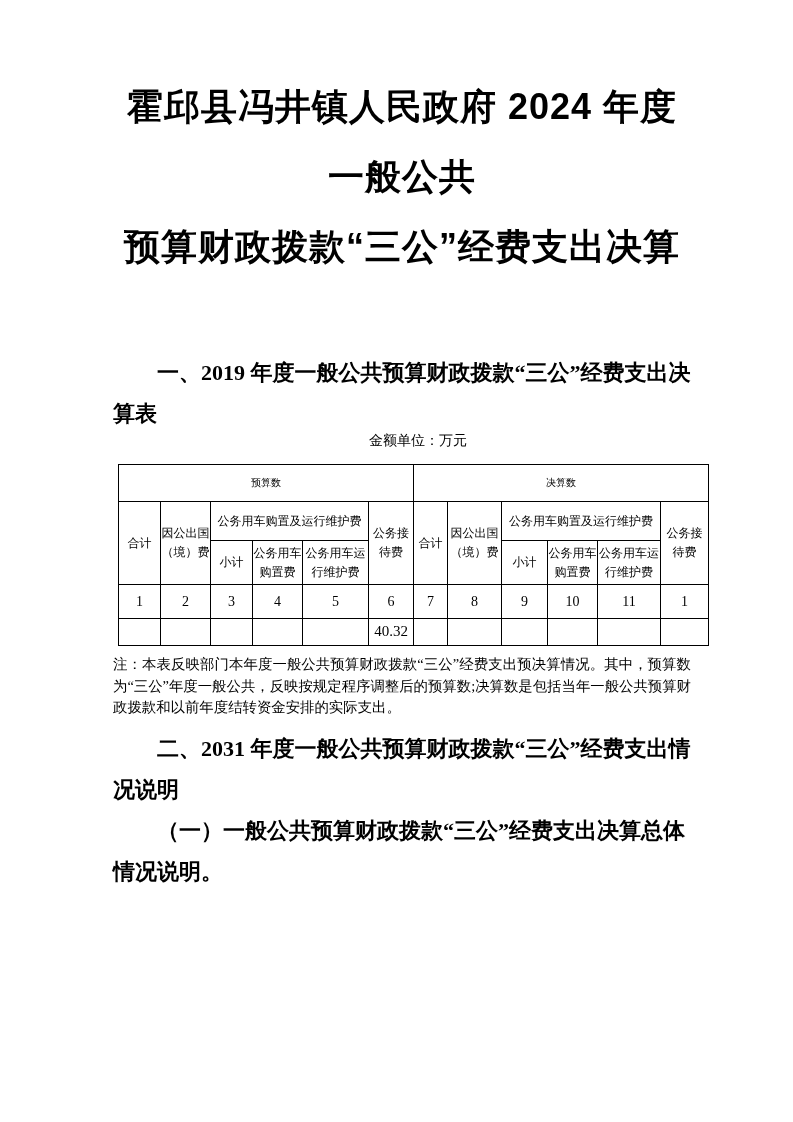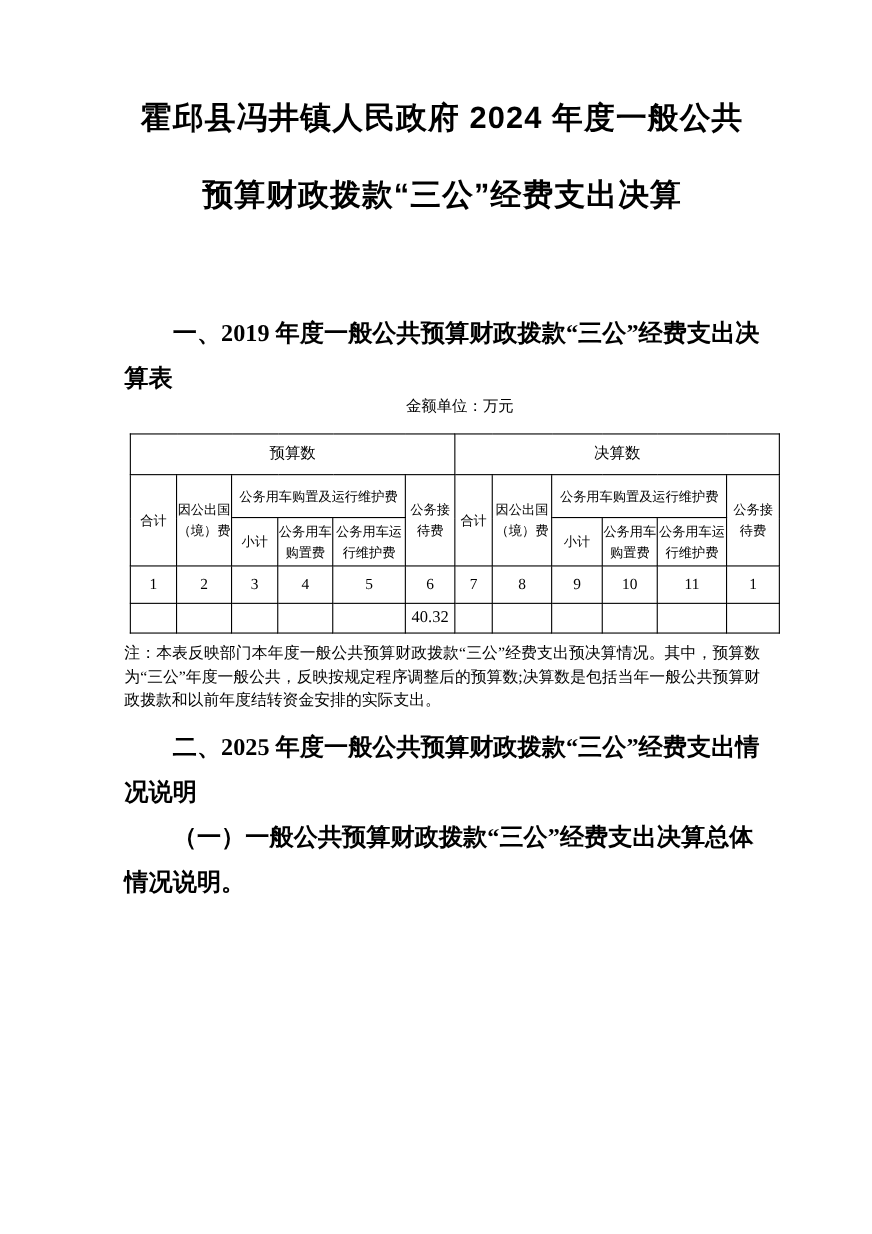--- a/index.html
+++ b/index.html
@@ -12,21 +12,21 @@
     color:#000000;
     font-family:"Liberation Serif","DejaVu Serif",serif;
     overflow:hidden;
     padding:72px 0 0 113px;
   }
   .doc-title {
     width:578px;
     text-align:center;
     font-family:"Liberation Sans","DejaVu Sans",sans-serif;
     font-weight:bold;
-    font-size:28px;
+    font-size:36px;
     line-height:70px;
     letter-spacing:1px;
   }
   .sec-heading {
     width:578px;
     font-weight:bold;
     font-size:22px;
     line-height:41px;
     text-indent:2em;
   }
@@ -48,21 +48,21 @@
   table.budget td {
     border:1px solid #000;
     text-align:center;
     vertical-align:middle;
     font-size:12px;
     line-height:1.55;
     padding:0;
     white-space:pre-line;
     overflow:hidden;
   }
-  tr.row-group td { height:37px; font-size:14px;margin-left:24px; }
+  tr.row-group td { height:37px; font-size:10px;margin-left:24px; }
   tr.row-head2 td { height:39px; }
   tr.row-head3 td { height:44px; }
   tr.row-nums  td { height:34px; font-size:14px; }
   tr.row-vals  td { height:27px; font-size:15px; }
   td.val-left { text-align:left; padding-left:1px; }
   .table-note {
     width:578px;
     font-size:14.4px;
     line-height:21.5px;
     margin-top:8px;
@@ -165,18 +165,18 @@
       <td></td>
       <td></td>
       <td></td>
       <td></td>
     </tr>
   </tbody>
     </table>
 
   <div class="table-note">注：本表反映部门本年度一般公共预算财政拨款“三公”经费支出预决算情况。其中，预算数为“三公”年度一般公共，反映按规定程序调整后的预算数;决算数是包括当年一般公共预算财政拨款和以前年度结转资金安排的实际支出。</div>
 
-  <div class="sec-heading h2s">二、2025 年度一般公共预算财政拨款“三公”经费支出情况说明</div>
+  <div class="sec-heading h2s">二、2031 年度一般公共预算财政拨款“三公”经费支出情况说明</div>
 
   <div class="sec-heading h3s">（一）一般公共预算财政拨款“三公”经费支出决算总体情况说明。</div>
 
 
 </div>
 
 </body></html>

